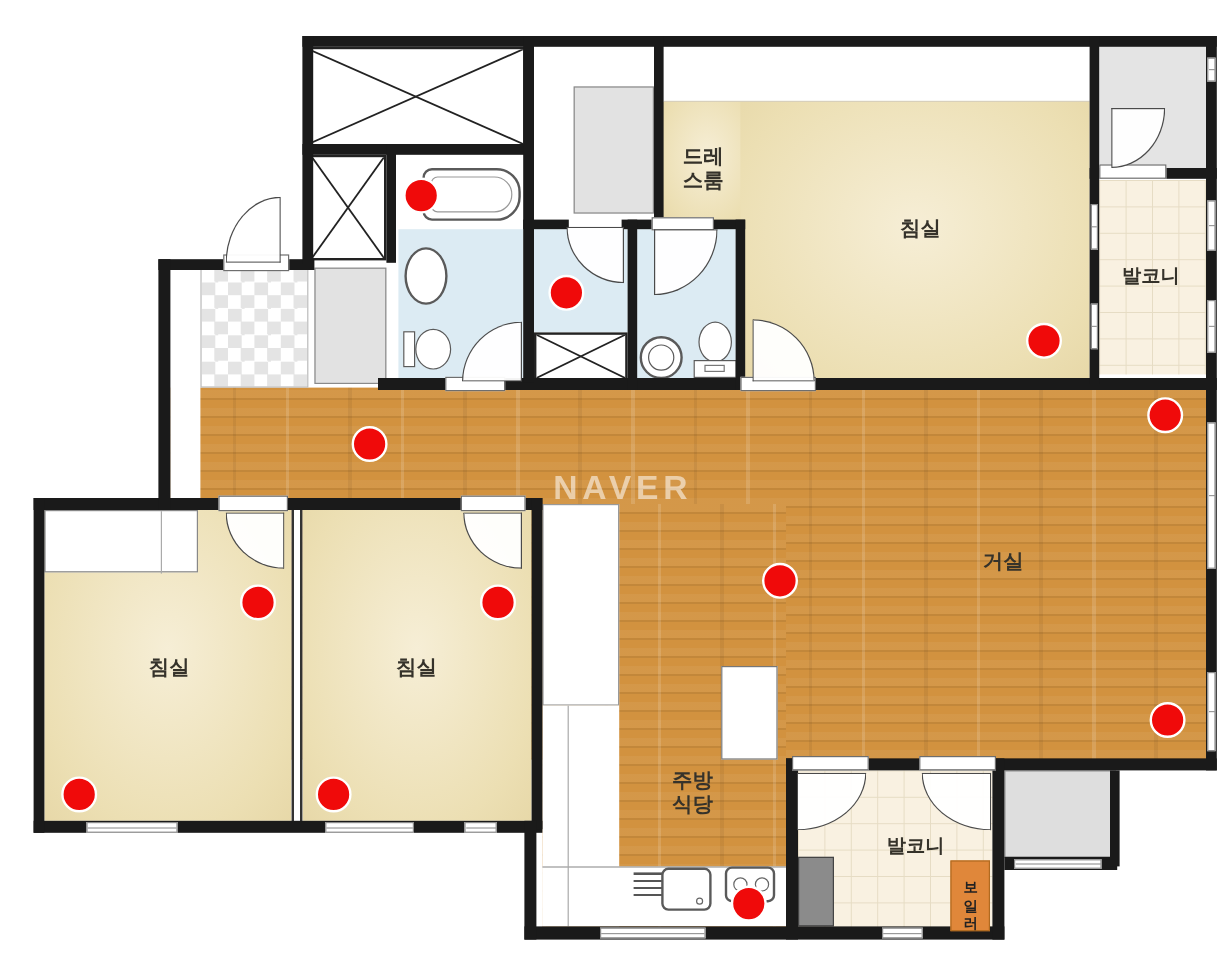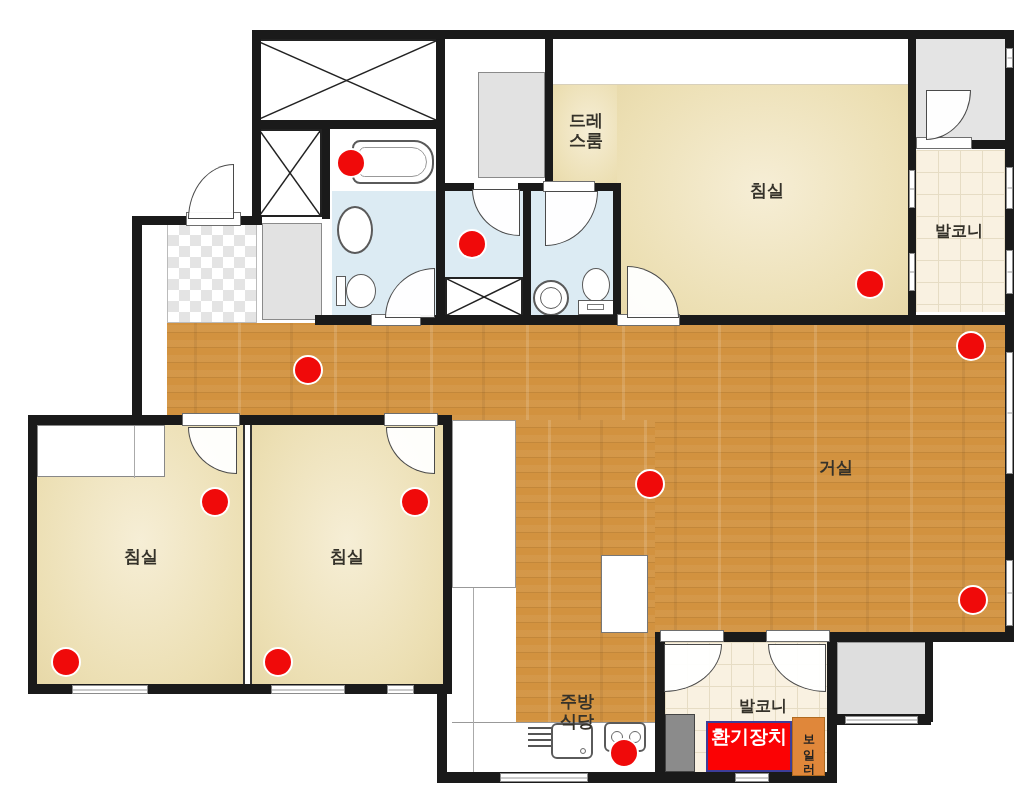--- a/index.html
+++ b/index.html
@@ -197,40 +197,38 @@
       <div class="arc" style="left: 472px; top: 189px; width: 48px; height: 47px; border-radius: 0px 0px 0px 100%;"></div>
       <div class="arc" style="left: 545px; top: 191px; width: 53px; height: 55px; border-radius: 0px 0px 100%;"></div>
       <div class="arc" style="left: 627px; top: 266px; width: 52px; height: 52px; border-radius: 0px 100% 0px 0px;"></div>
       <div class="arc" style="left: 926px; top: 90px; width: 45px; height: 50px; border-radius: 0px 0px 100%;"></div>
       <div class="arc" style="left: 188px; top: 427px; width: 49px; height: 47px; border-radius: 0px 0px 0px 100%;"></div>
       <div class="arc" style="left: 386px; top: 427px; width: 49px; height: 47px; border-radius: 0px 0px 0px 100%;"></div>
       <div class="arc" style="left: 664px; top: 644px; width: 58px; height: 48px; border-radius: 0px 0px 100%;"></div>
       <div class="arc" style="left: 768px; top: 644px; width: 58px; height: 48px; border-radius: 0px 0px 0px 100%;"></div>
     </div>
 
-  <div class="lbl" style="left:586px;top:131px;">
+  <div class="lbl" style="left:586px;top:141px;">
     <span>드레</span>
       <span>스룸</span>
   </div>
   <div class="lbl" style="left:767px;top:191px;">침실</div>
   <div class="lbl sm" style="left:959px;top:231px;">발코니</div>
   <div class="lbl" style="left:836px;top:468px;">거실</div>
   <div class="lbl" style="left:141px;top:557px;">침실</div>
   <div class="lbl" style="left:347px;top:557px;">침실</div>
-  <div class="lbl" style="left:577px;top:712px;text-align:center;">
+  <div class="lbl" style="left:577px;top:661px;text-align:center;">
     <span>주방</span>
       <span>식당</span>
   </div>
   <div class="lbl sm" style="left:763px;top:706px;">발코니</div>
 
-  <div id="ventbox" style="left: 706px; top: 721px; width: 86px; height: 51px; background: rgb(251, 2, 4); border: 2px solid rgb(61, 61, 153); color: rgb(255, 255, 255);">
-    <span>환기</span><span>장치</span>
-  </div>
   <div id="boilerbox" style="left: 792px; top: 717px; width: 33px; height: 59px; background: rgb(224, 135, 58); color: rgb(34, 34, 34); border: 1px solid rgb(176, 106, 32);">보일러</div>
 
+  <div id="watermark" style="left:519px;top:407px;">NAVER</div>
 
   <div id="dots">
       <div class="dot" style="left: 351px; top: 163px; background: rgb(240, 10, 10);"></div>
       <div class="dot" style="left: 472px; top: 244px; background: rgb(240, 10, 10);"></div>
       <div class="dot" style="left: 308px; top: 370px; background: rgb(240, 10, 10);"></div>
       <div class="dot" style="left: 870px; top: 284px; background: rgb(240, 10, 10);"></div>
       <div class="dot" style="left: 971px; top: 346px; background: rgb(240, 10, 10);"></div>
       <div class="dot" style="left: 650px; top: 484px; background: rgb(240, 10, 10);"></div>
       <div class="dot" style="left: 973px; top: 600px; background: rgb(240, 10, 10);"></div>
       <div class="dot" style="left: 66px; top: 662px; background: rgb(240, 10, 10);"></div>

